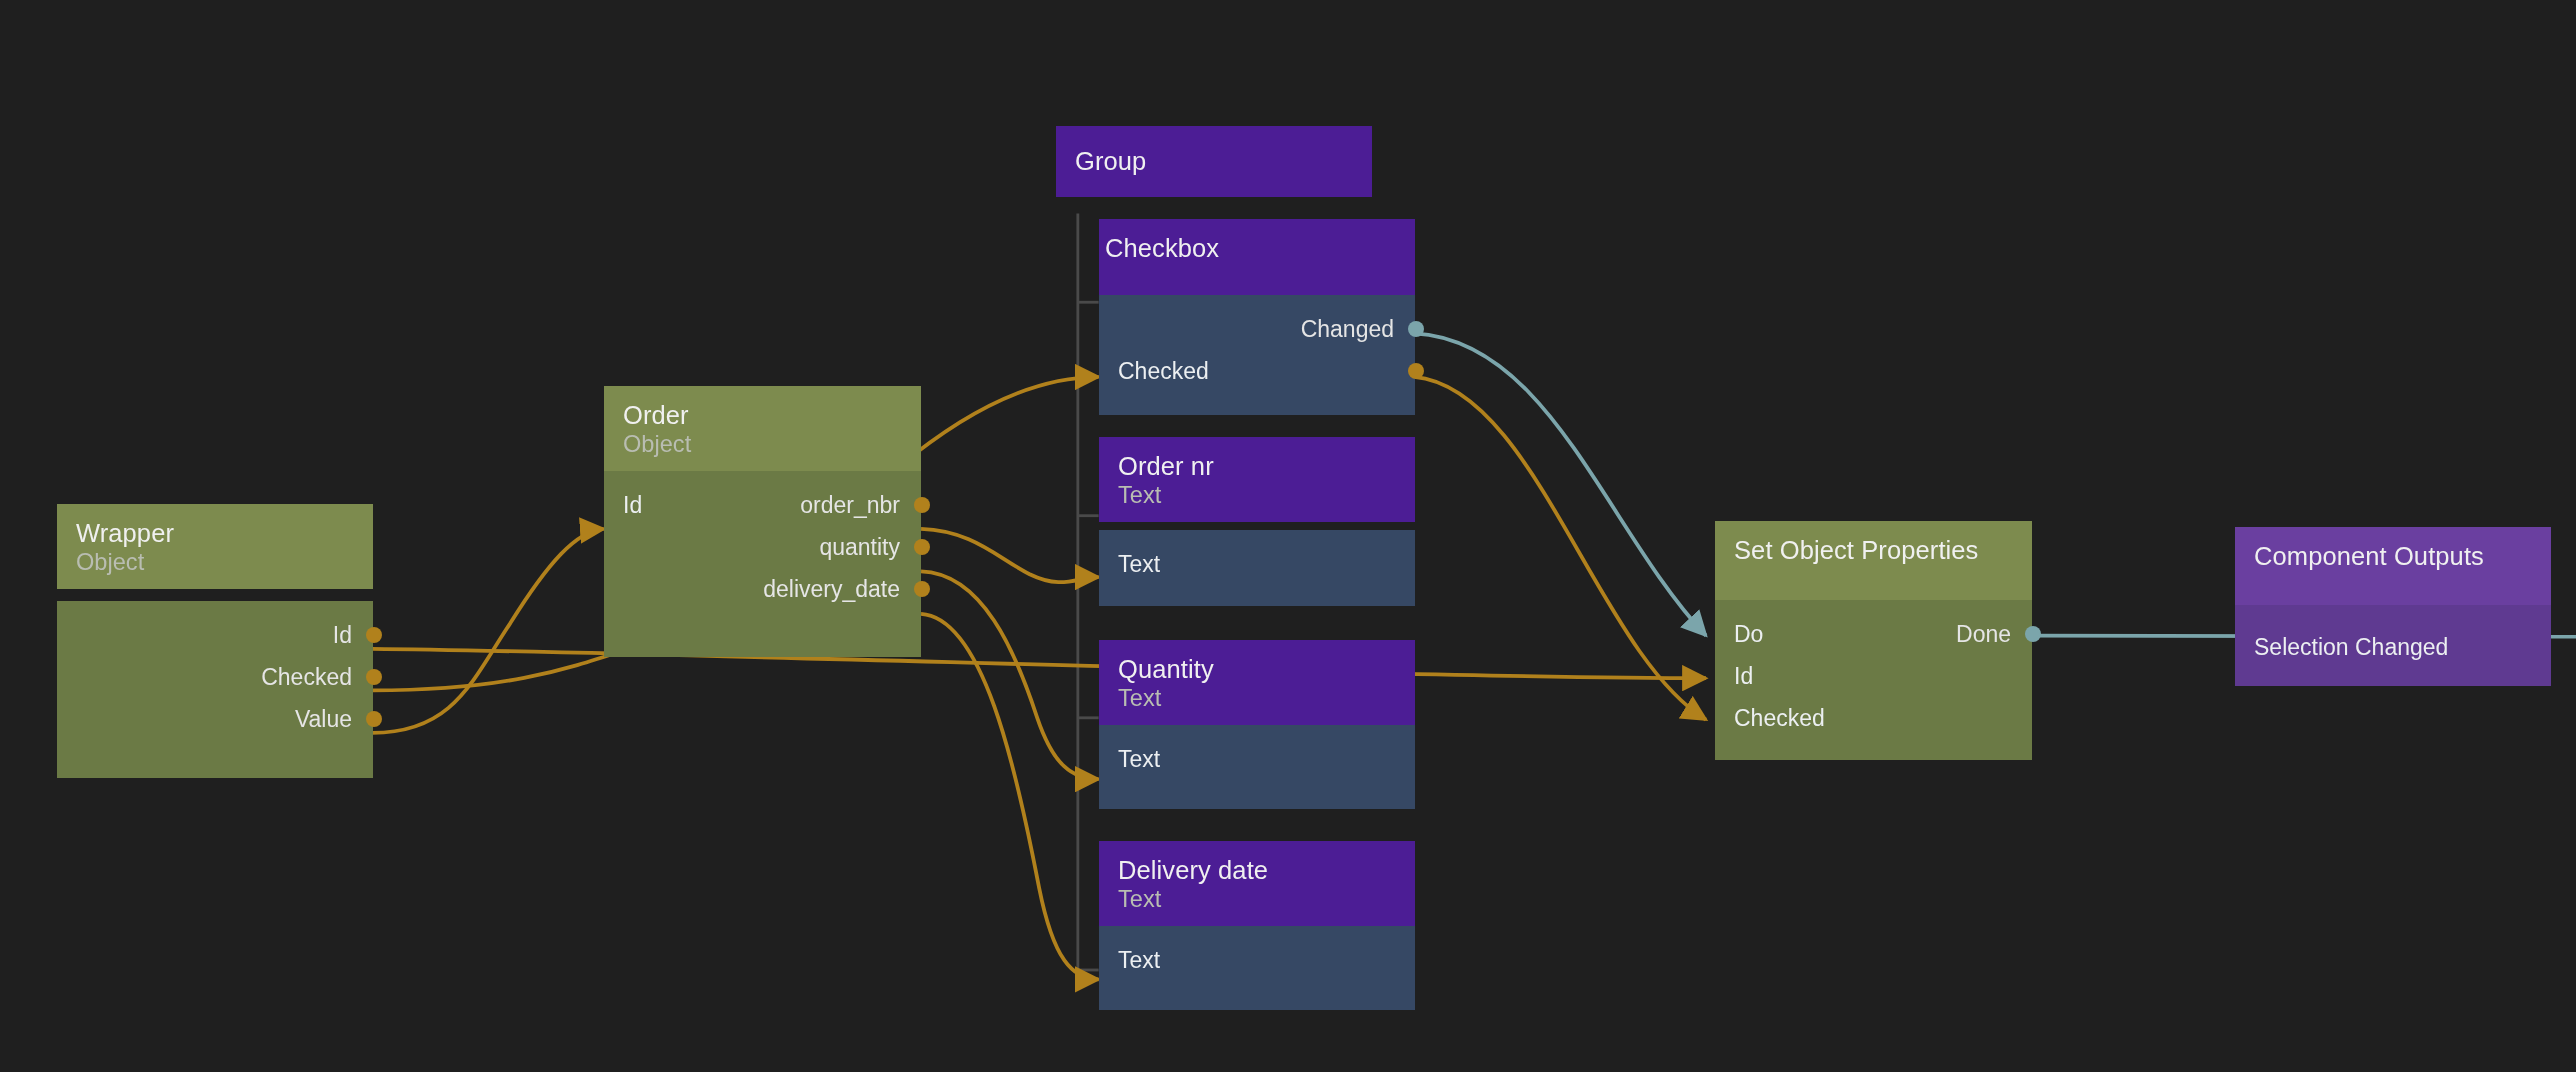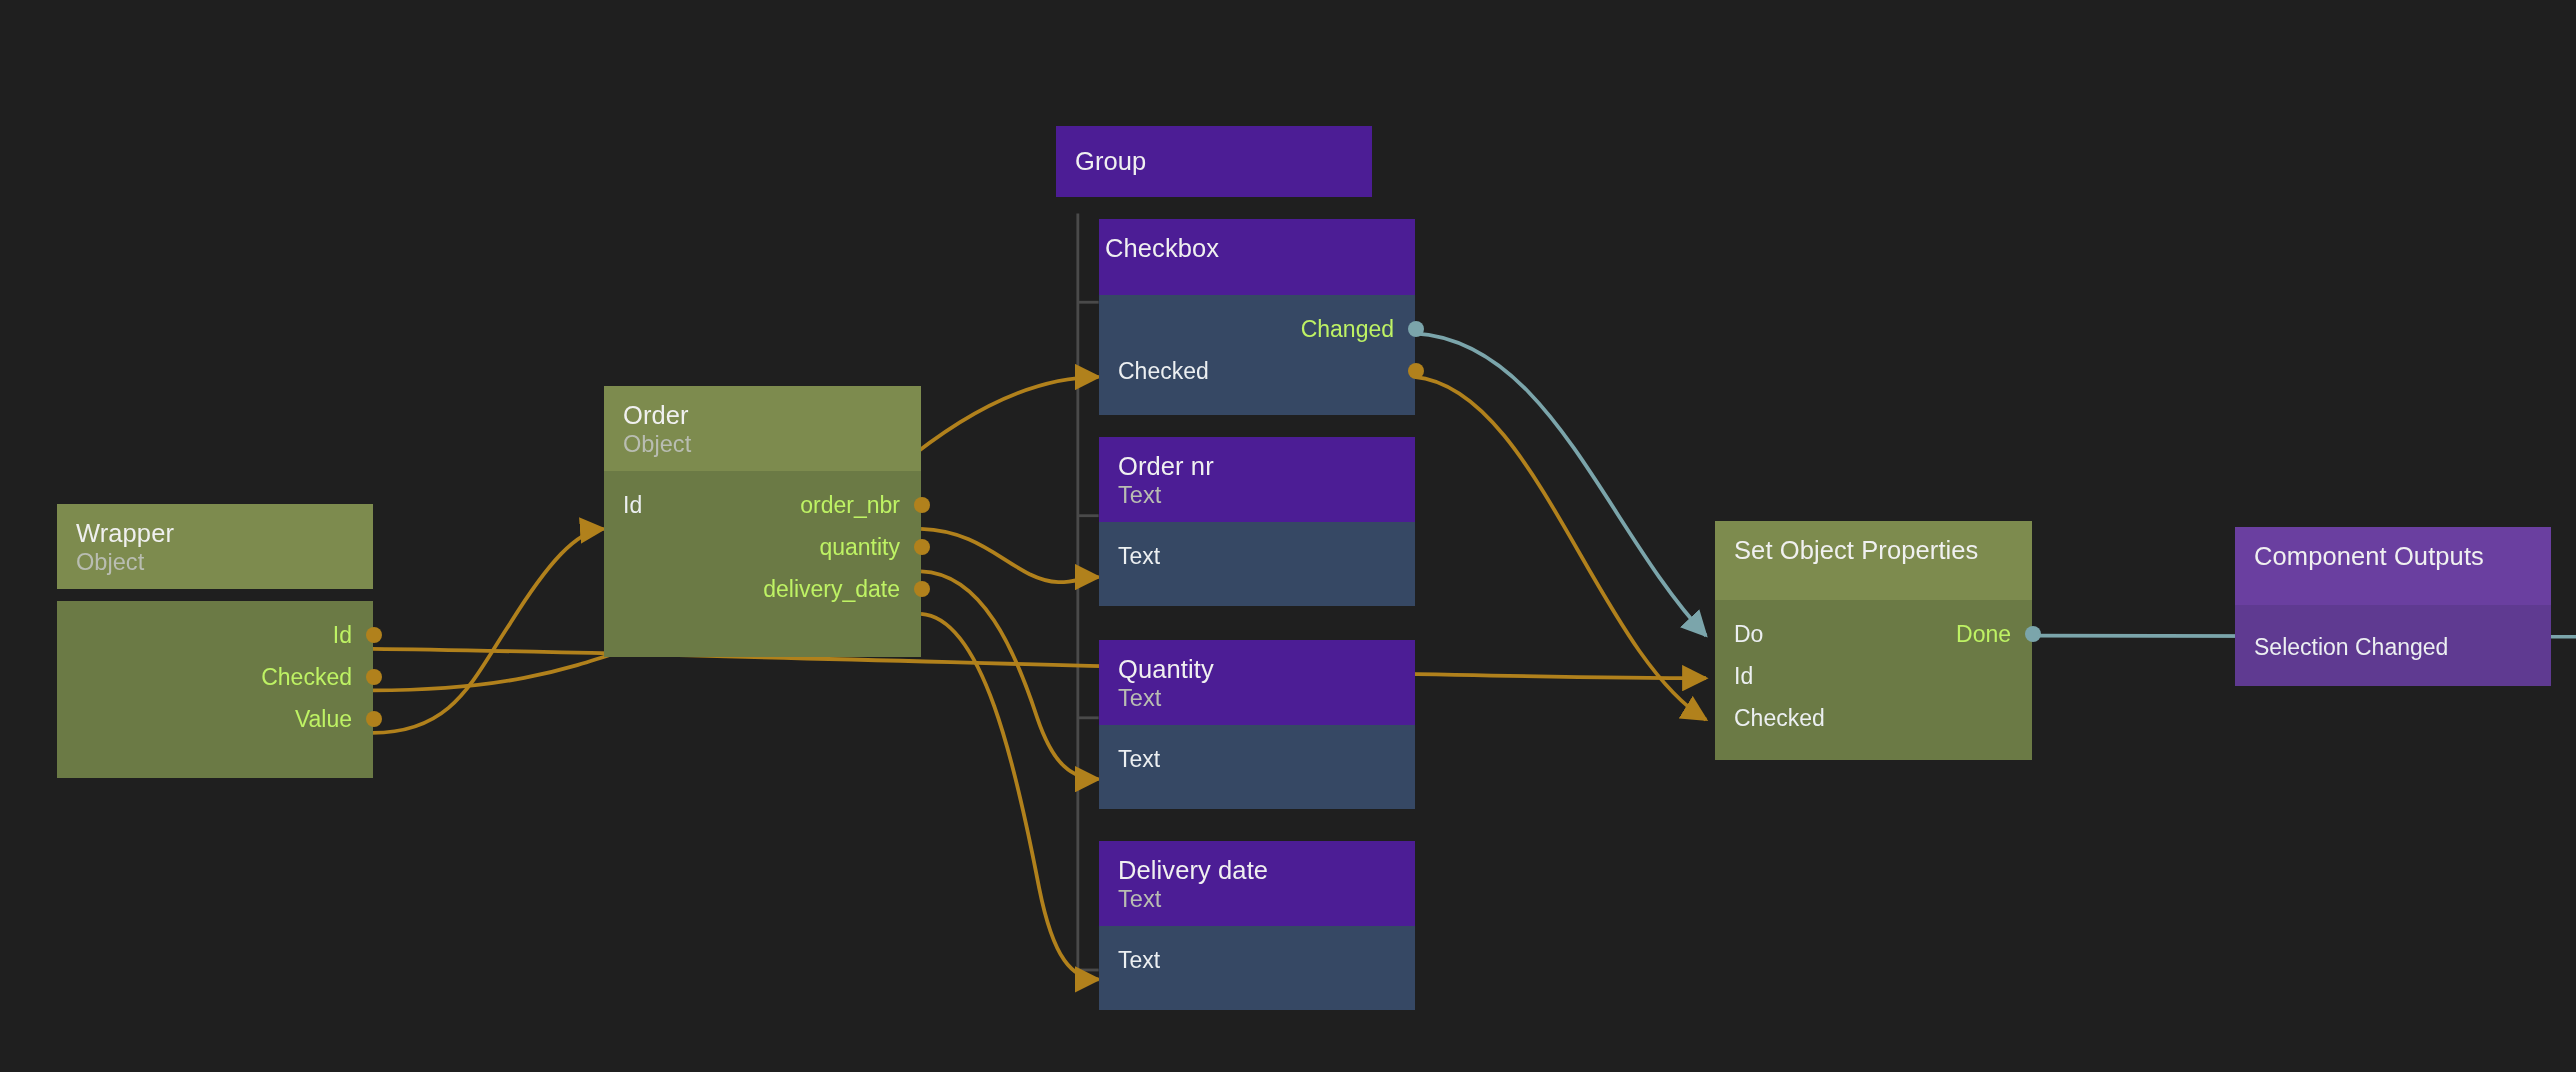--- a/index.html
+++ b/index.html
@@ -60,21 +60,21 @@
     align-items: center;
   }
   .port-label-in {
     font-size: 23px;
     color: #eceff1;
     padding-left: 19px;
     white-space: nowrap;
   }
   .port-label-out {
     font-size: 23px;
-    color: #bef264;
+    color: #e5e5e5;
     margin-left: auto;
     padding-right: 21px;
     white-space: nowrap;
   }
   .port-dot {
     position: absolute;
     width: 16px;
     height: 16px;
     border-radius: 50%;
     top: 50%;
@@ -195,21 +195,21 @@
         <span class="port-label-out">Changed</span>
         <span class="port-dot out teal"></span>
       </div>
       <div class="port-row">
         <span class="port-label-in">Checked</span>
         <span class="port-dot out orange"></span>
       </div>
     </div>
   </div>
 
-  <div class="node theme-blue" style="left:1099px; top:437px; width:316px; height:169px;">
+  <div class="node theme-blue" style="left:1099px; top:437px; width:316px; height:169px;gap:8px;">
     <div class="node-header">
       <div class="node-title">Order nr</div>
       <div class="node-subtitle">Text</div>
     </div>
     <div class="node-body">
       <div class="port-row">
         <span class="port-label-in">Text</span>
       </div>
     </div>
   </div>

